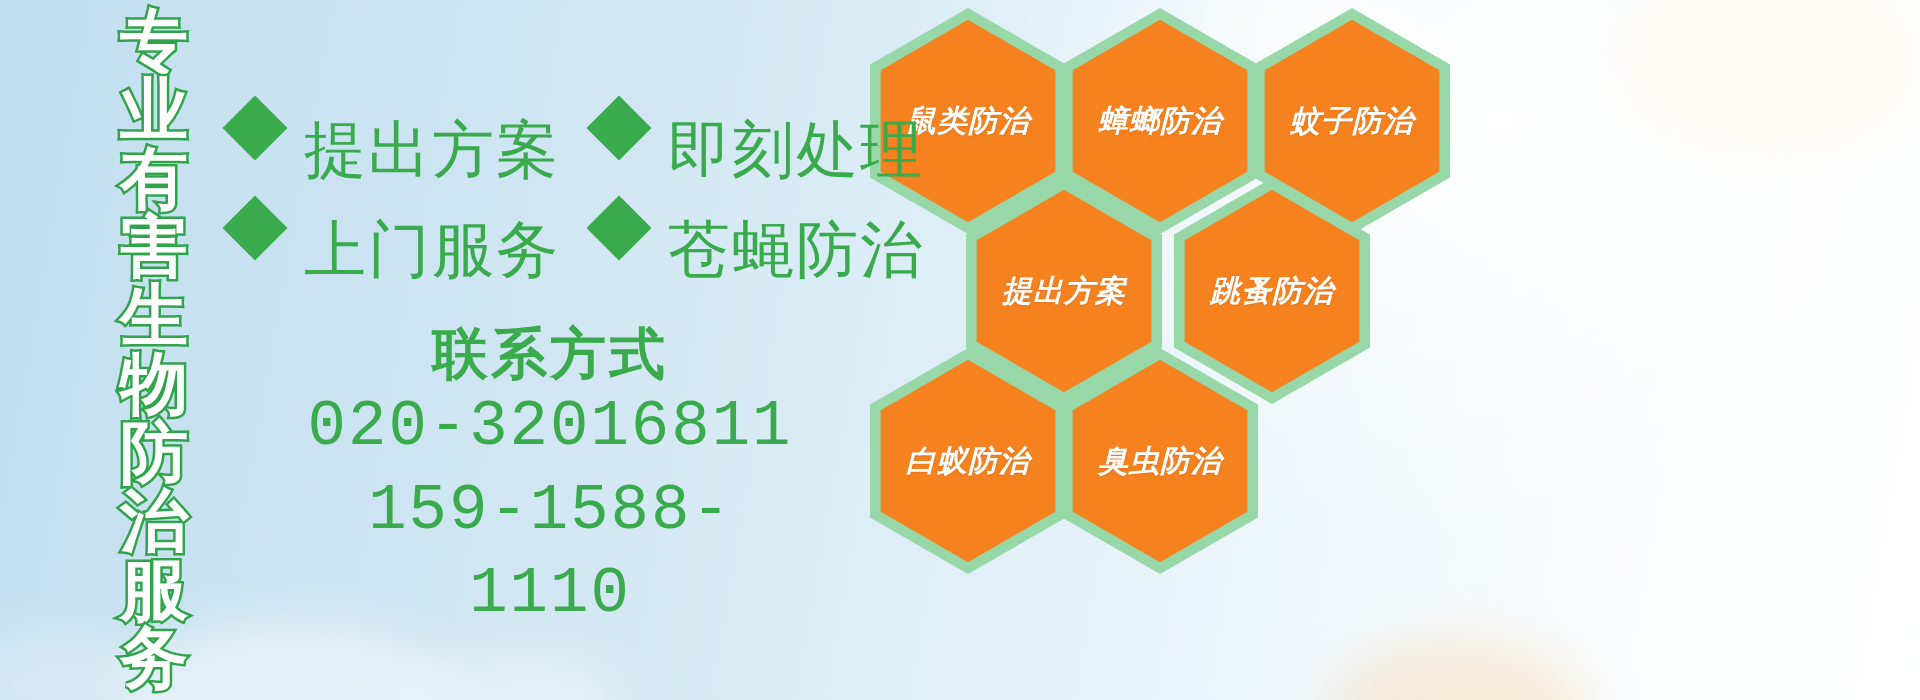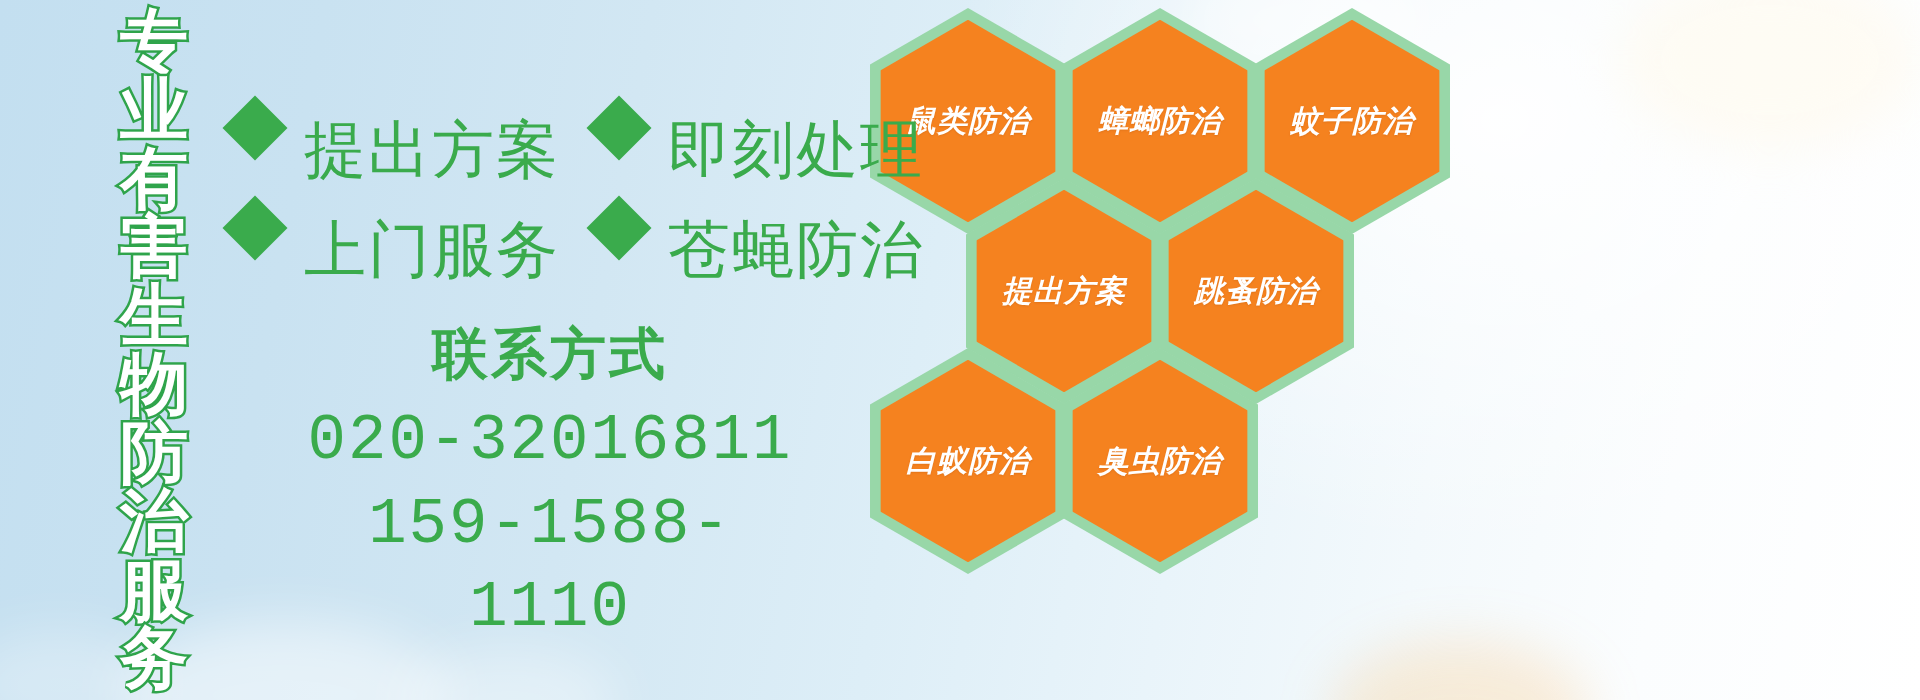--- a/index.html
+++ b/index.html
@@ -93,21 +93,20 @@
     width:500px;
     text-align:center;
     z-index:5;
   }
   #contact-heading{
     font-size:56px;
     font-weight:bold;
     color:#3aab4c;
     letter-spacing:3px;
     line-height:1.15;
-    margin-bottom:14px;
   }
   .phone{
     font-size:64px;
     font-weight:normal;
     color:#3aab4c;
     letter-spacing:2px;
     line-height:1.30;
     font-family:Liberation Mono, monospace;
   }
 
@@ -222,21 +221,21 @@
       <div class="hex-inner"></div>
       <div class="hex-label">蚊子防治</div>
     </div>
 
     <div class="hex-cell" style="left:104px;top:178px;">
       <div class="hex-outer"></div>
       <div class="hex-inner"></div>
       <div class="hex-label">提出方案</div>
     </div>
 
-    <div class="hex-cell" style="left:296px;top:178px;">
+    <div class="hex-cell" style="left:312px;top:178px;">
       <div class="hex-outer"></div>
       <div class="hex-inner"></div>
       <div class="hex-label">跳蚤防治</div>
     </div>
 
     <div class="hex-cell" style="left:8px;top:348px;">
       <div class="hex-outer"></div>
       <div class="hex-inner"></div>
       <div class="hex-label">白蚁防治</div>
     </div>

